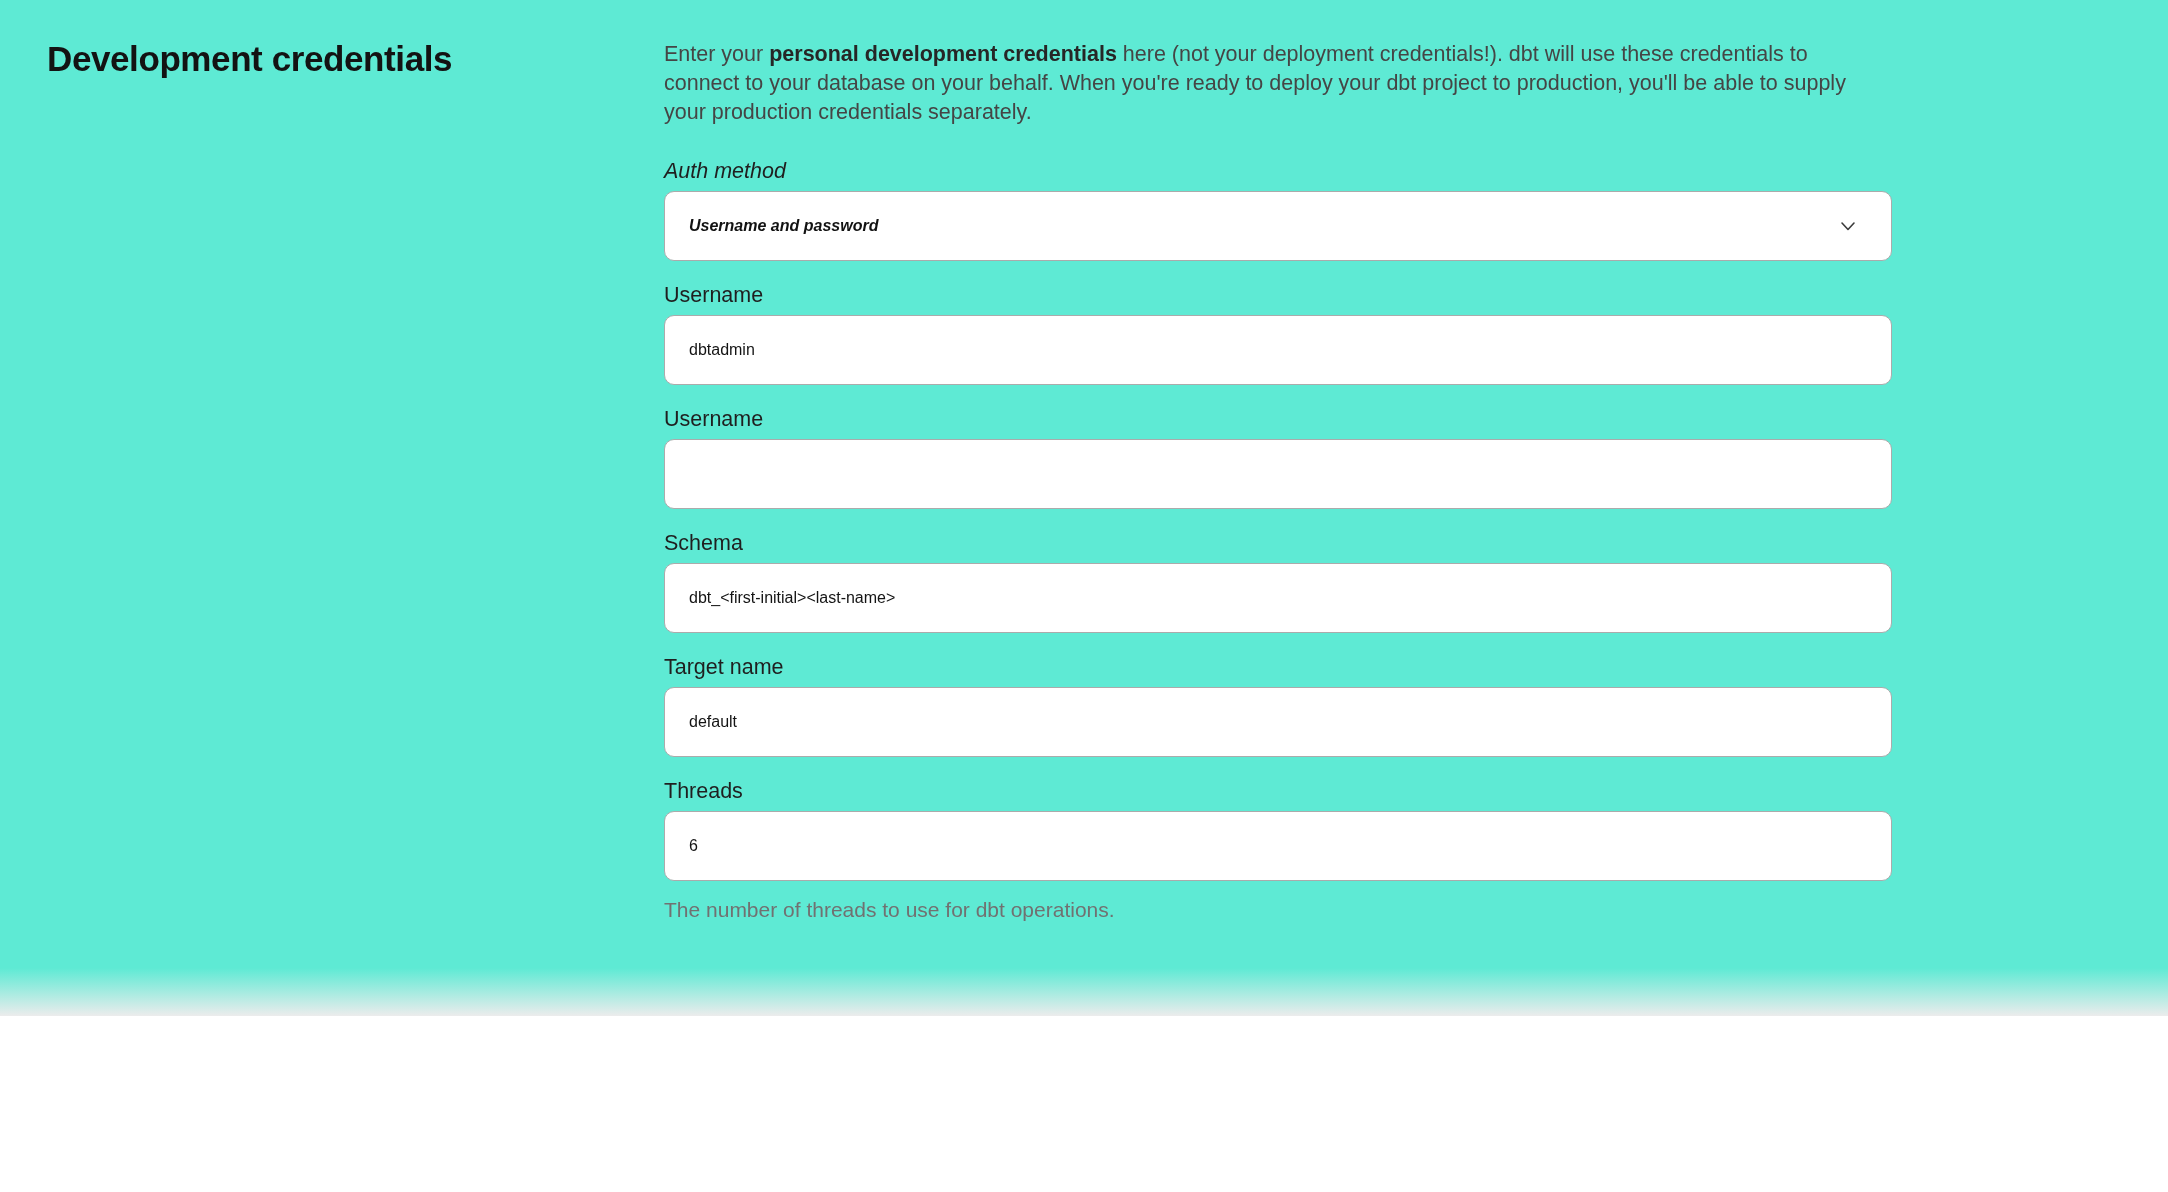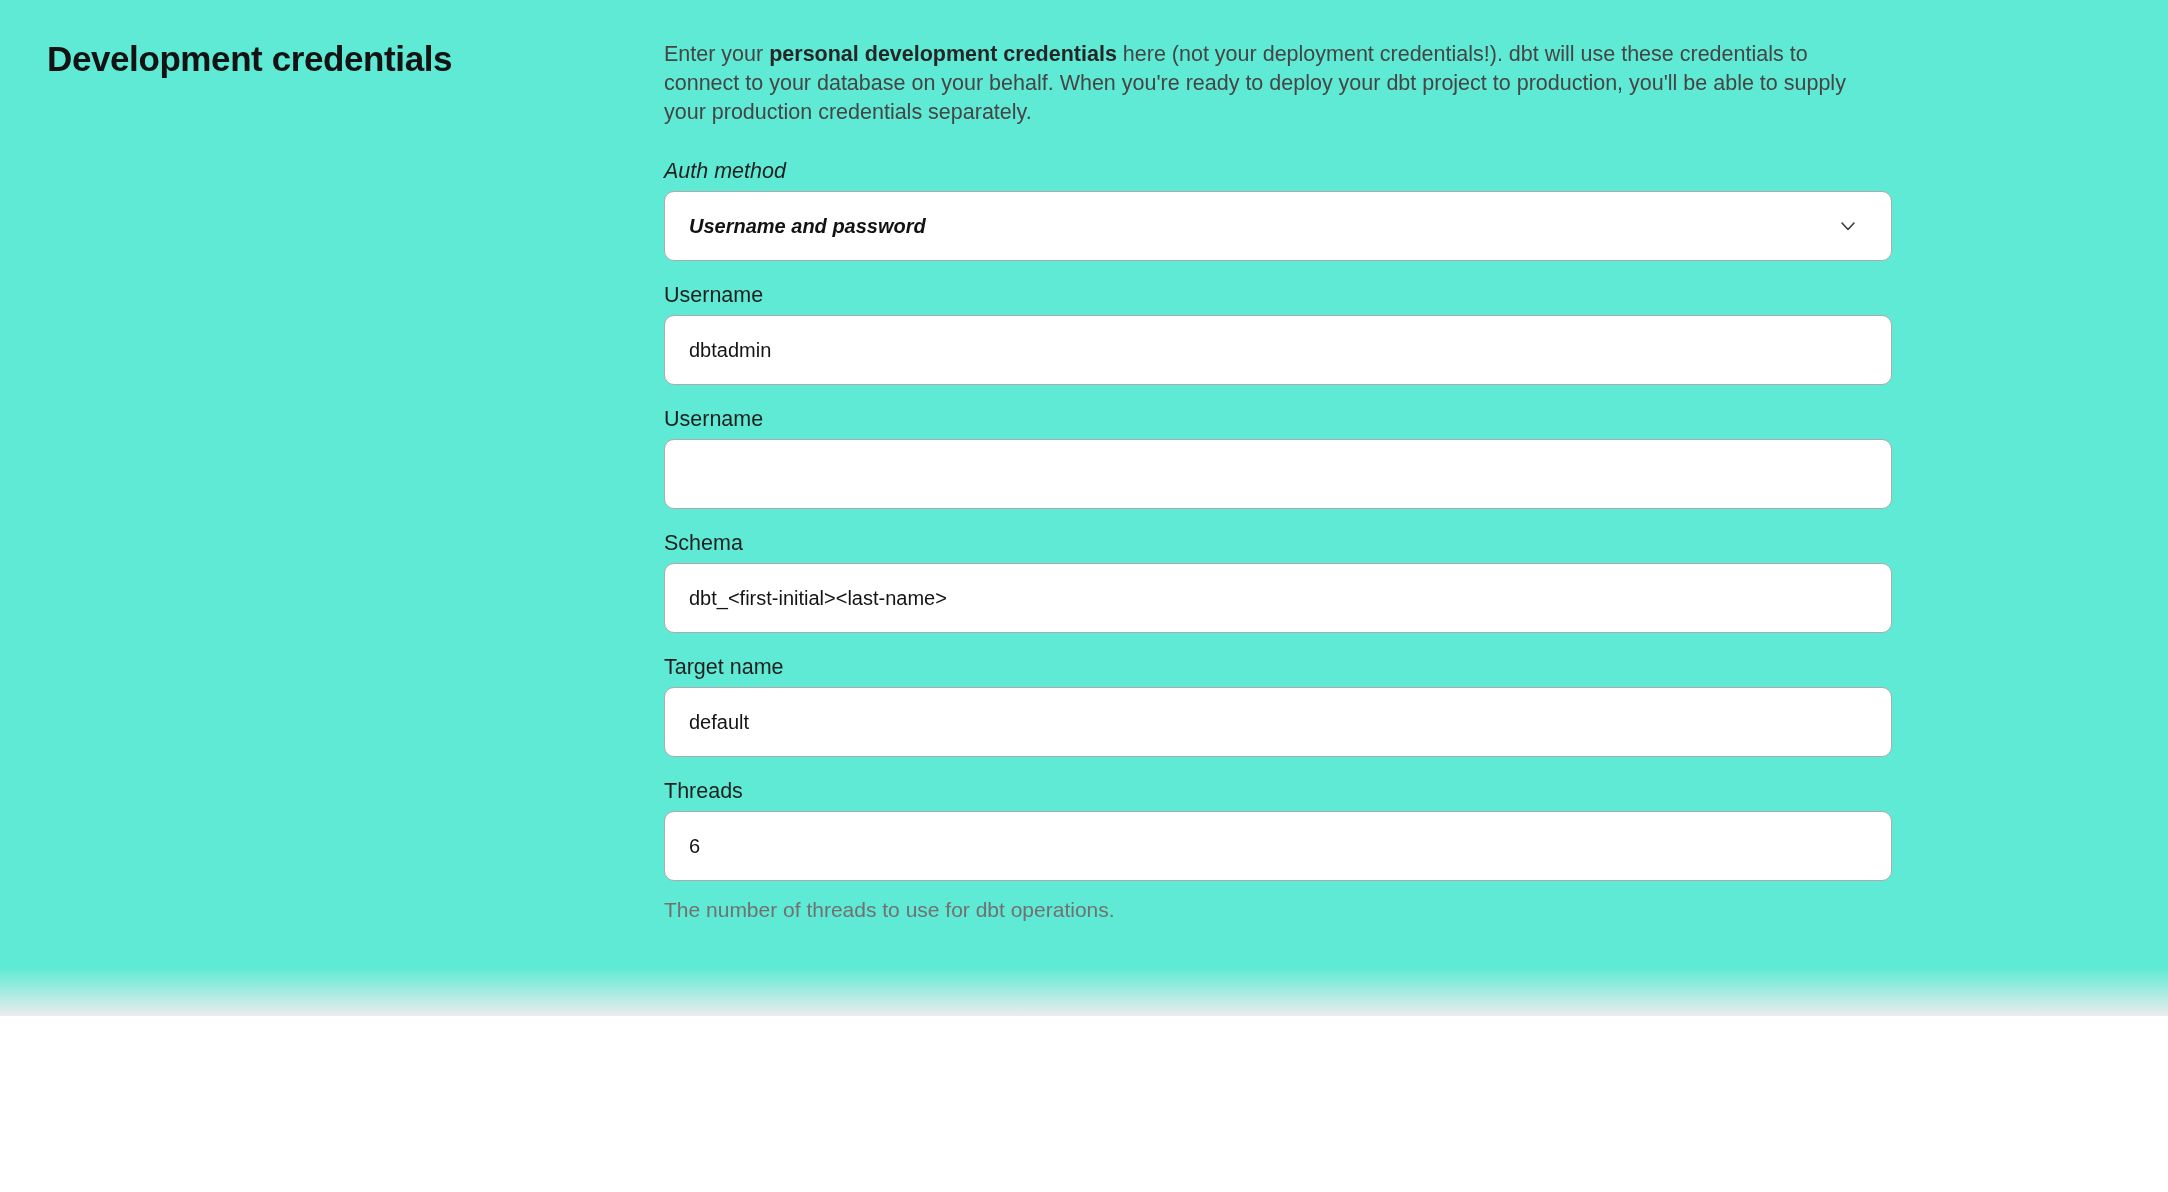--- a/index.html
+++ b/index.html
@@ -54,21 +54,21 @@
   }
   .control { margin-top: 8px; }
   .text-input, .select-box {
     box-sizing: border-box;
     width: 1228px;
     height: 70px;
     border: 1px solid #ababab;
     border-radius: 10px;
     background: #ffffff;
     font-family: inherit;
-    font-size: 20px;
+    font-size: 16px;
     color: #141414;
     padding: 0 24px;
   }
   .text-input { display: block; outline: none; }
   .select-box {
     display: flex;
     align-items: center;
     justify-content: space-between;
     cursor: pointer;
   }

